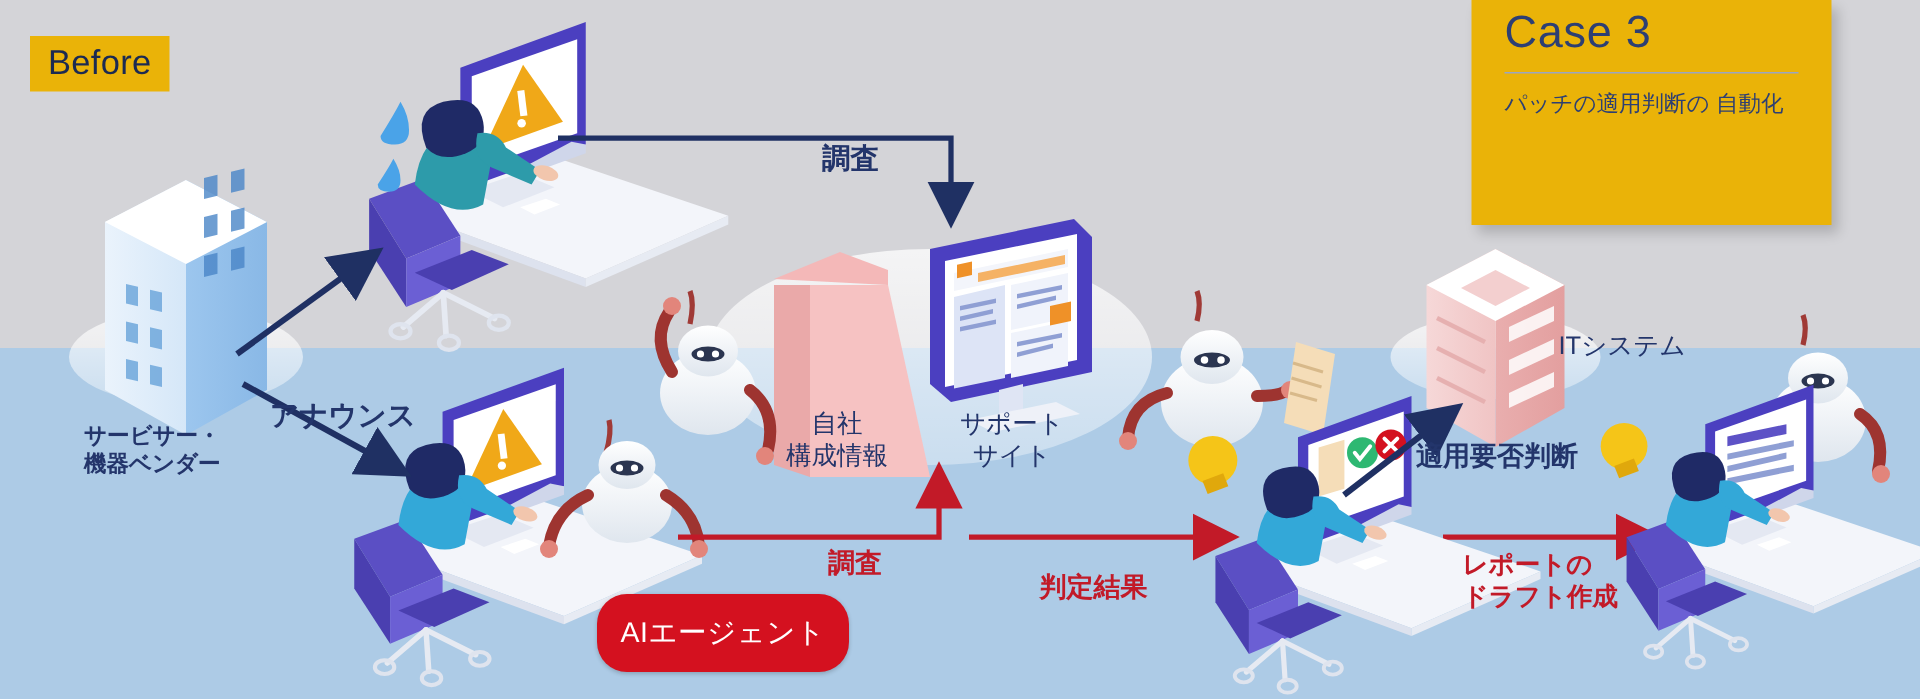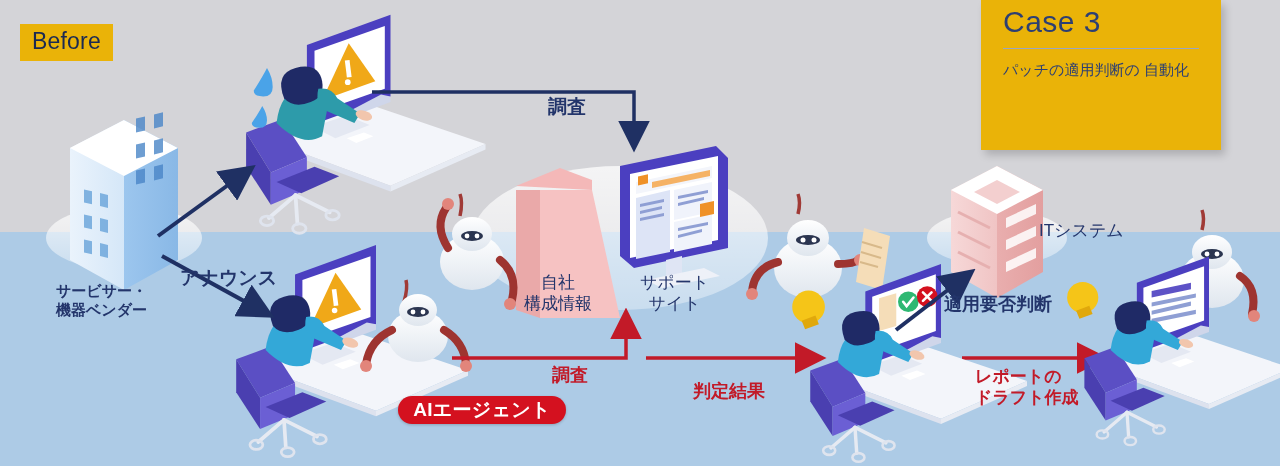--- a/index.html
+++ b/index.html
@@ -45,22 +45,22 @@
   #t-selfinfo{left:524px;top:272px;font-size:17px;font-weight:400;text-align:center;}
   #t-support{left:640px;top:272px;font-size:17px;font-weight:400;text-align:center;}
   #t-survey-bot{left:552px;top:364px;font-size:18px;}
   #t-result{left:693px;top:380px;font-size:18px;}
   #t-itsys{left:1039px;top:220px;font-size:17px;font-weight:400;}
   #t-judge{left:944px;top:293px;font-size:18px;}
   #t-report{left:975px;top:366px;font-size:17px;text-align:left;}
 
   
   #ai-pill{
-    position:absolute;left:398px;top:396px;width:168px;height:28px;
-    background:#d4111f;border-radius:20px;color:#fff;font-size:19px;font-weight:700;
+    position:absolute;left:398px;top:396px;width:168px;height:52px;
+    background:#d4111f;border-radius:20px;color:#fff;font-size:19px;font-weight:400;
     display:flex;align-items:center;justify-content:center;letter-spacing:.3px;
     box-shadow:0 1px 3px rgba(0,0,0,.2);
   }
 
   
   #art{position:absolute;left:0;top:0;width:1280px;height:466px;}
 </style>
 </head>
 <body>
 

